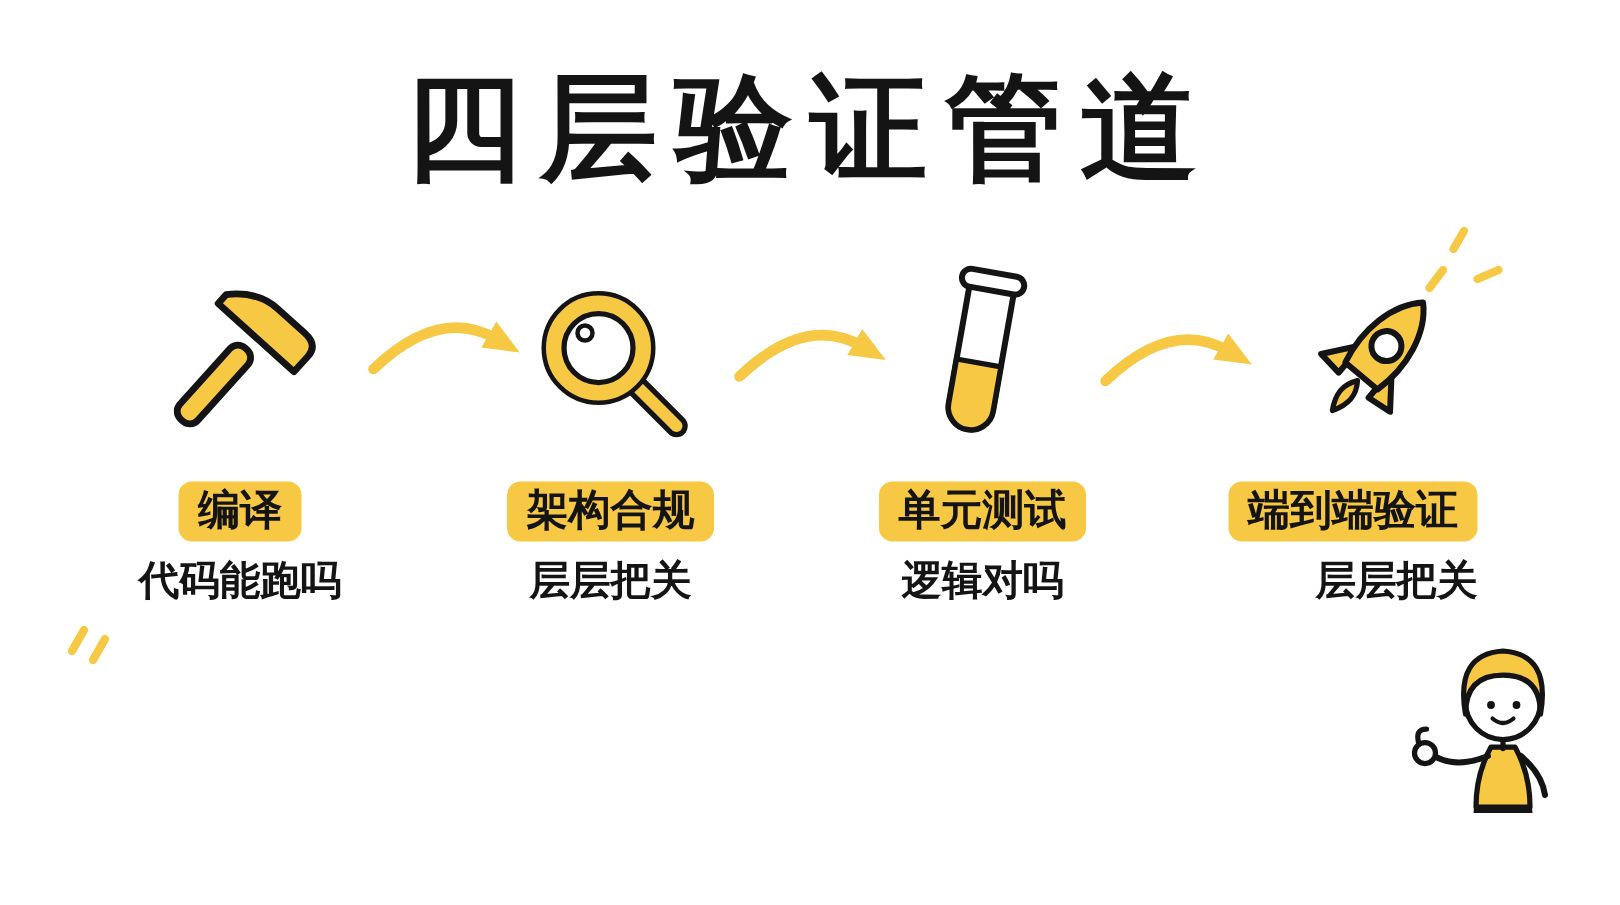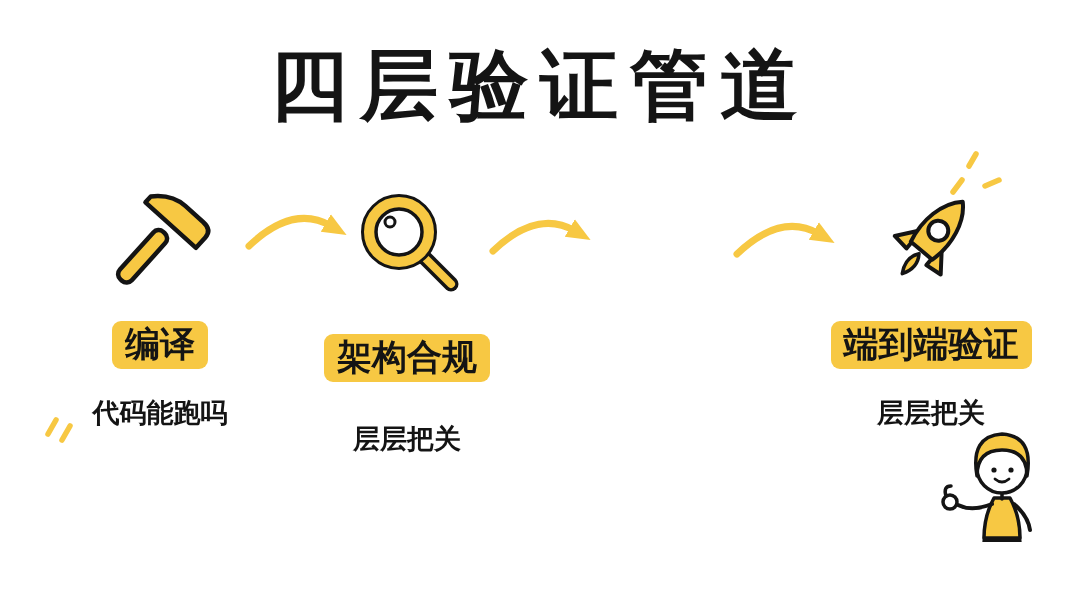--- a/index.html
+++ b/index.html
@@ -29,45 +29,45 @@
 
   .stage {
     position: absolute;
     top: 170px;
     width: 240px;
     display: flex;
     flex-direction: column;
     align-items: center;
   }
   .stage-1 { left: 40px; }
-  .stage-2 { left: 287px; gap: 13px; }
+  .stage-2 { left: 287px; }
   .stage-3 { left: 535px; }
-  .stage-4 { left: 811px; }
+  .stage-4 { left: 745px; align-items: flex-end; }
 
   .icon-wrap {
     height: 145px;
     display: flex;
     align-items: center;
     justify-content: center;
   }
 
   .label-badge {
     margin-top: 6px;
     background: var(--accent, #F7C843);
     padding: 2px 13px 4px;
     border-radius: 9px;
-    font-size: 35px;
+    font-size: 28px;
     font-weight: 800;
     line-height: 1.2;
     white-space: nowrap;
     color: var(--ink, #141414);
   }
 
   .question {
-    margin-top: 26px;
+    margin-top: 8px;
     font-size: 27px;
     font-weight: 700;
     white-space: nowrap;
     color: var(--ink, #141414);
   }
 
   .arrow { position: absolute; width: 105px; height: 60px; }
   .arrow-1 { left: 243px; top: 200px; }
   .arrow-2 { left: 487px; top: 205px; }
   .arrow-3 { left: 731px; top: 208px; }
@@ -143,20 +143,33 @@
 
   <svg class="arrow arrow-2" viewBox="0 0 105 60">
     <defs>
       <marker id="ah2" markerUnits="userSpaceOnUse" markerWidth="30" markerHeight="26" refX="6" refY="13" orient="auto">
         <path d="M0,3 L24,13 L0,23 Z" class="accent-fill"></path>
       </marker>
     </defs>
     <path d="M6,46 Q50,4 88,26" class="nofill accent-stroke" stroke-width="7" stroke-linecap="round" marker-end="url(#ah2)"></path>
   </svg>
 
+  <div class="stage stage-3">
+    <div class="icon-wrap">
+      <svg width="120" height="135" viewBox="0 0 120 135">
+        <g transform="translate(58,64) rotate(10)">
+          <path d="M-15,-50 L-15,33 A15,15 0 0 0 15,33 L15,-50 Z" class="white-fill ink-stroke" stroke-width="4" stroke-linejoin="round"></path>
+          <path d="M-15,3 L-15,33 A15,15 0 0 0 15,33 L15,3 Z" class="accent-fill ink-stroke" stroke-width="3.5" stroke-linejoin="round"></path>
+          <rect x="-21" y="-58" width="42" height="12" rx="6" class="white-fill ink-stroke" stroke-width="4"></rect>
+        </g>
+      </svg>
+    </div>
+    <div class="label-badge">单元测试</div>
+    <div class="question">逻辑对吗</div>
+  </div>
 
   <svg class="arrow arrow-3" viewBox="0 0 105 60">
     <defs>
       <marker id="ah3" markerUnits="userSpaceOnUse" markerWidth="30" markerHeight="26" refX="6" refY="13" orient="auto">
         <path d="M0,3 L24,13 L0,23 Z" class="accent-fill"></path>
       </marker>
     </defs>
     <path d="M6,46 Q50,4 88,26" class="nofill accent-stroke" stroke-width="7" stroke-linecap="round" marker-end="url(#ah3)"></path>
   </svg>
 

